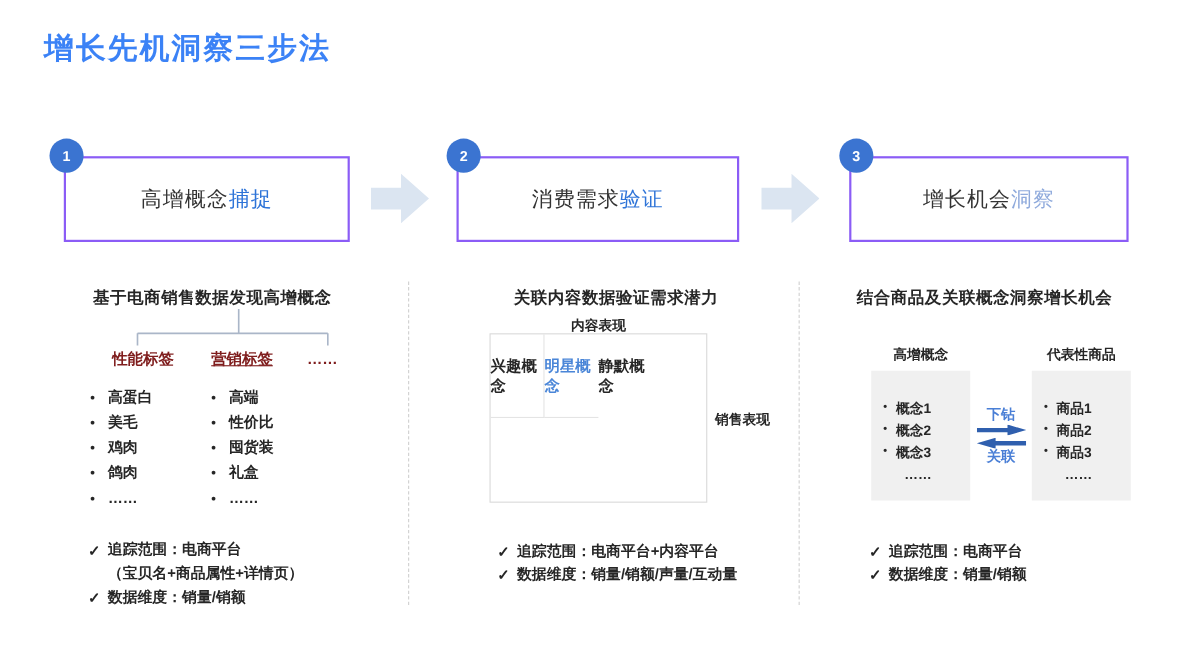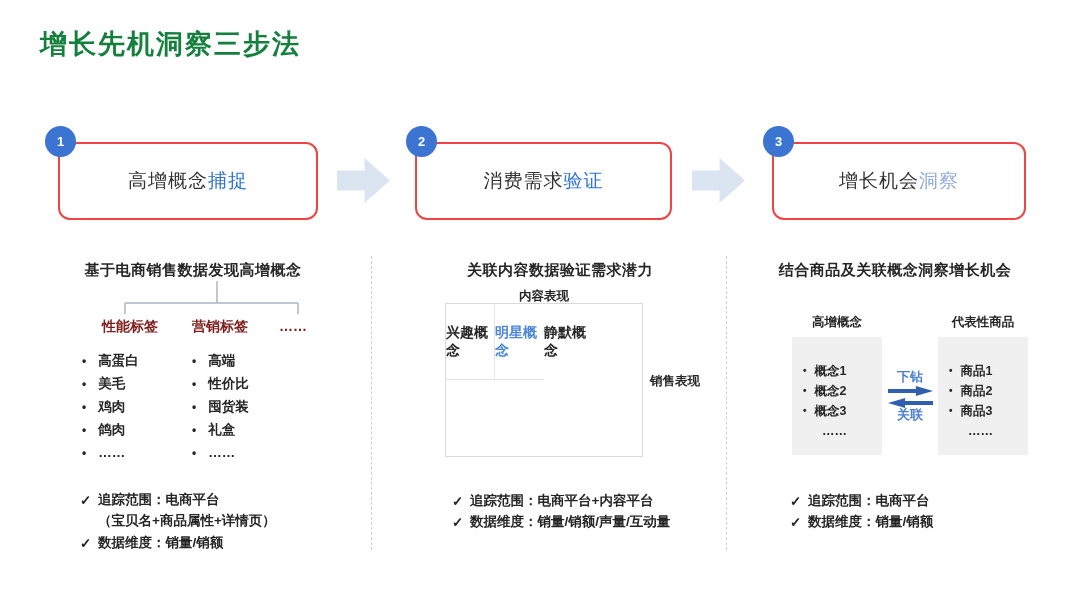--- a/index.html
+++ b/index.html
@@ -3,26 +3,26 @@
 <meta charset="utf-8">
 <style>
   * { margin:0; padding:0; box-sizing:border-box; }
   html,body { background:#ffffff; }
   .slide {
     position:relative; width:1080px; height:608px; background:#ffffff;
     font-family:"Liberation Sans", sans-serif; color:#262626; overflow:hidden;
   }
   .title {
     position:absolute; left:40px; top:26px; font-size:27px; font-weight:700;
-    color:#15803d; letter-spacing:2px;
+    color:#3b82f6; letter-spacing:2px;
   }
   
   .step-box {
-    position:absolute; top:142px; height:78px; border:2px solid #ef4444;
-    border-radius:12px; background:#fff; display:flex; align-items:center;
+    position:absolute; top:142px; height:78px; border:2px solid #8b5cf6;
+    border-radius:0; background:#fff; display:flex; align-items:center;
     justify-content:center; font-size:19px; color:#333;
     font-family:Liberation Serif, serif; letter-spacing:1px;
   }
   .step-box .accent { color:#2e74d8; }
   .step-box .accent.light { color:#8faadc; }
   .step-circle {
     position:absolute; top:126px; width:31px; height:31px; border-radius:50%;
     background:#3b74d1; color:#fff; font-size:13px; font-weight:700;
     display:flex; align-items:center; justify-content:center; z-index:2;
   }
@@ -125,21 +125,21 @@
   <div class="vdivider" style="left:371px;"></div>
   <div class="vdivider" style="left:726px;"></div>
 
   <div class="col-header" style="left:58px; width:270px;">基于电商销售数据发现高增概念</div>
 
   <svg class="tree" width="210" height="36">
     <path d="M119,0 V22 M27,22 H200 M27,22 V33 M200,22 V33" stroke="#aab6c8" stroke-width="1.5" fill="none"></path>
   </svg>
 
   <div class="group-label" style="left:95px; width:70px;">性能标签</div>
-  <div class="group-label" style="left:185px; width:70px;">营销标签</div>
+  <div class="group-label" style="left:185px; width:70px;text-decoration:underline;">营销标签</div>
   <div class="group-label" style="left:268px; width:50px;">……</div>
 
   <div class="vlist" style="left:82px; top:349px;">
     <div class="li">
         <span class="dot">•</span>
         <span>高蛋白</span>
       </div>
     <div class="li">
         <span class="dot">•</span>
         <span>美毛</span>

